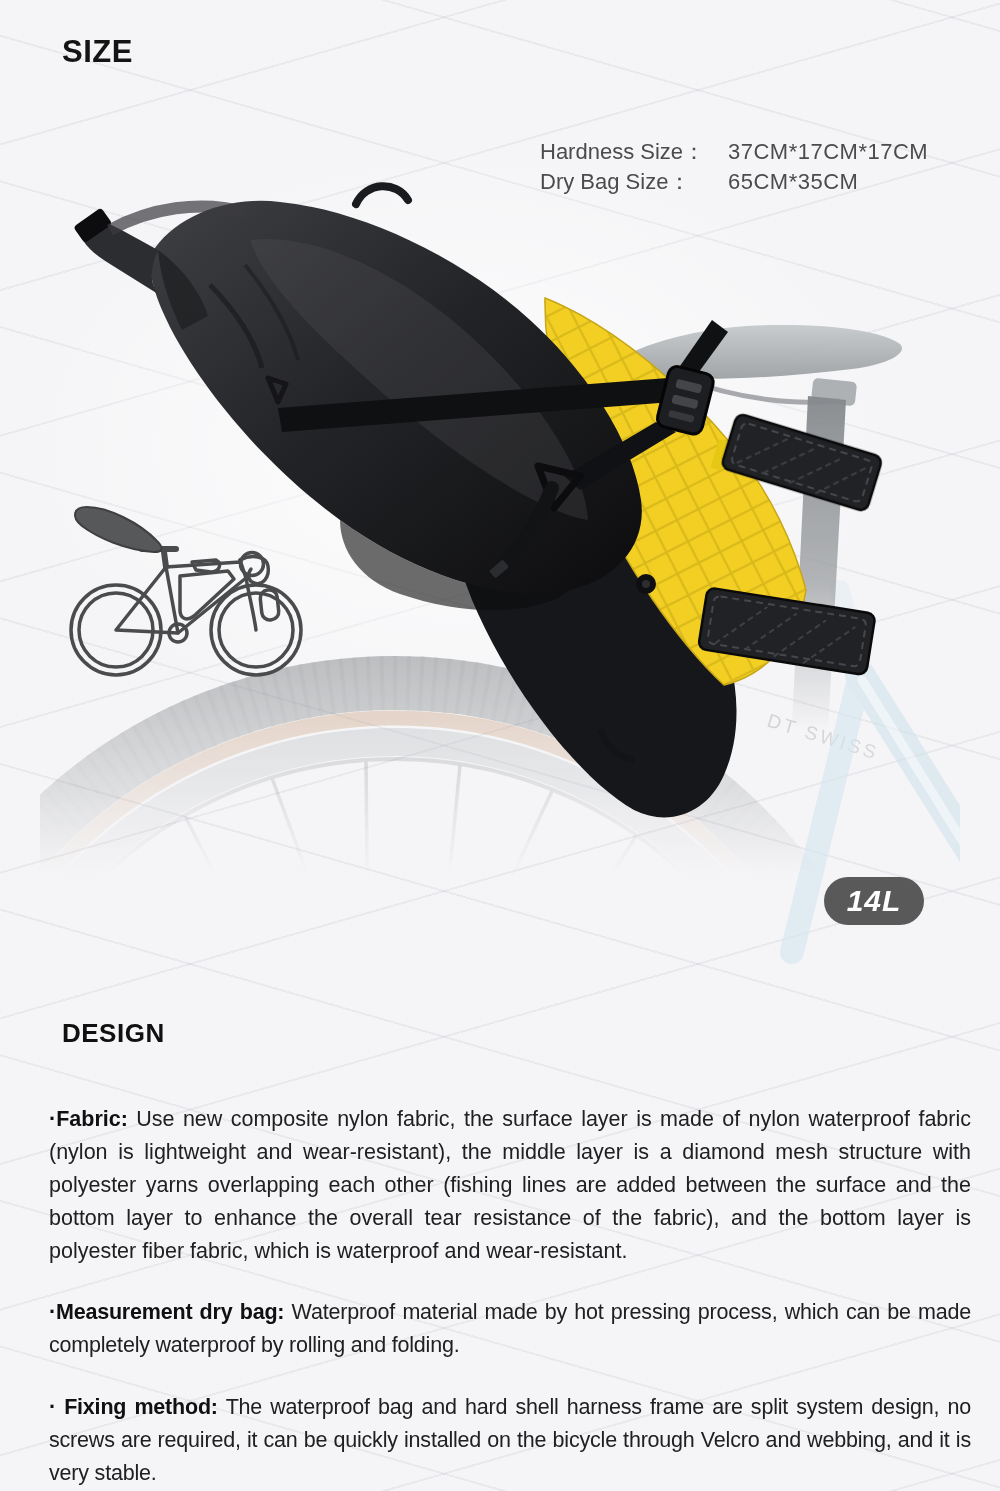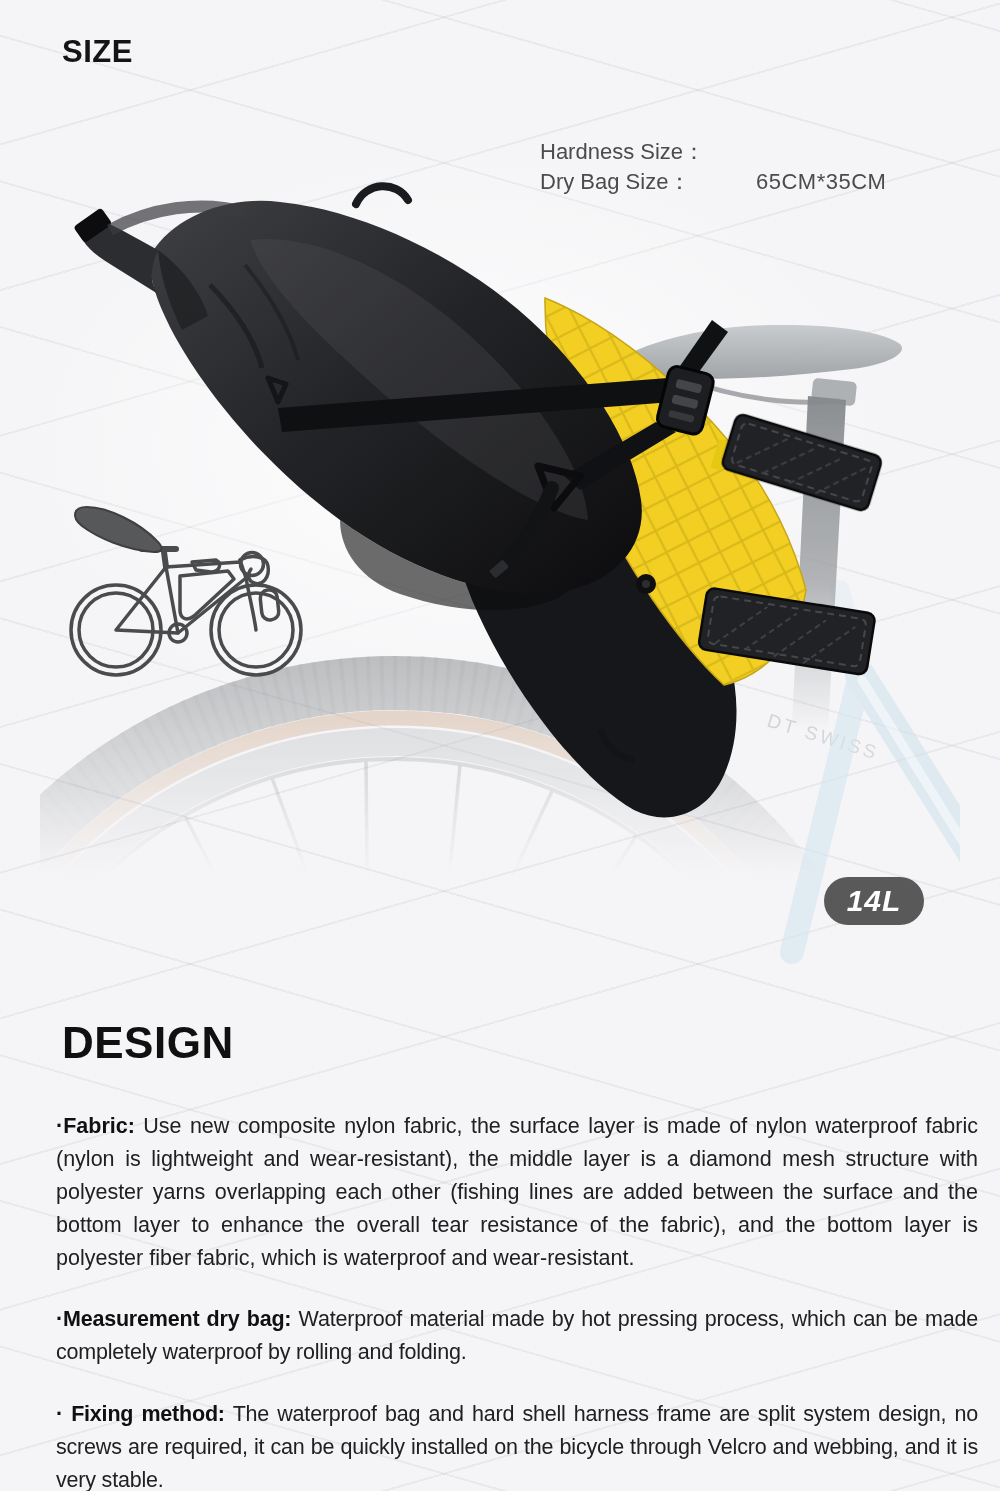--- a/index.html
+++ b/index.html
@@ -7,48 +7,49 @@
     position:relative;width:1000px;height:1491px;overflow:hidden;
     background-color:#f5f5f7;
     background-image:
       radial-gradient(ellipse 620px 430px at 46% 30%, rgba(255,255,255,.8), rgba(255,255,255,0) 72%),
       repeating-linear-gradient(16deg, rgba(128,130,148,0) 0 138px, rgba(128,130,148,.10) 138px 140px),
       repeating-linear-gradient(164deg, rgba(128,130,148,0) 0 138px, rgba(128,130,148,.10) 138px 140px);
     font-family:"Liberation Sans", sans-serif;
   }
   .size-title{position:absolute;left:62px;top:34px;font-size:31px;font-weight:bold;color:#141414;letter-spacing:.5px;}
   .specs{position:absolute;left:540px;top:137px;font-size:22px;color:#4b4b4e;}
-  .spec-row{display:flex;line-height:30px;gap:28px;}
+  .spec-row{display:flex;line-height:30px;}
   .spec-label{width:188px;}
   .spec-value{letter-spacing:.5px;}
   .photo-svg{position:absolute;left:40px;top:170px;}
   .bike-icon{position:absolute;left:56px;top:500px;}
   .badge{
     position:absolute;left:824px;top:877px;width:100px;height:48px;border-radius:24px;
     background:#595959;color:#ffffff;font-size:30px;font-weight:bold;font-style:italic;
     display:flex;align-items:center;justify-content:center;letter-spacing:1px;text-align:center;
   }
   .disclaimer{position:absolute;right:69px;top:941px;font-size:17px;color:#55555a;}
-  .design-title{position:absolute;left:62px;top:1018px;font-size:44px;font-weight:bold;color:#101010;letter-spacing:.5px;}
-  .para{position:absolute;left:40px;width:922px;font-size:21.5px;line-height:33px;color:#202023;text-align:justify;margin:16px;}
+  .design-title{position:absolute;left:62px;top:1018px;font-size:26px;font-weight:bold;color:#101010;letter-spacing:.5px;}
+  .para{position:absolute;left:40px;width:922px;font-size:21.5px;line-height:33px;color:#202023;text-align:justify;margin:9px;}
   .para b{color:#101012;}
   .p1{top:1094px;}
   .p2{top:1287px;letter-spacing:-.2px;}
   .p3{top:1382px;letter-spacing:-.2px;}
 </style>
 </head>
 <body>
 
 <div class="page">
 
   <div class="size-title">SIZE</div>
 
   <div class="specs">
     <div class="spec-row">
       <span class="spec-label">Hardness Size：</span>
+      <span class="spec-value">37CM*17CM*17CM</span>
     </div>
     <div class="spec-row">
       <span class="spec-label">Dry Bag Size：</span>
       <span class="spec-value">65CM*35CM</span>
     </div>
   </div>
 
   <svg class="photo-svg" width="920" height="800" viewBox="0 0 920 800">
     <defs>
       <linearGradient id="gBag" x1="0" y1="0" x2="1" y2="1">

